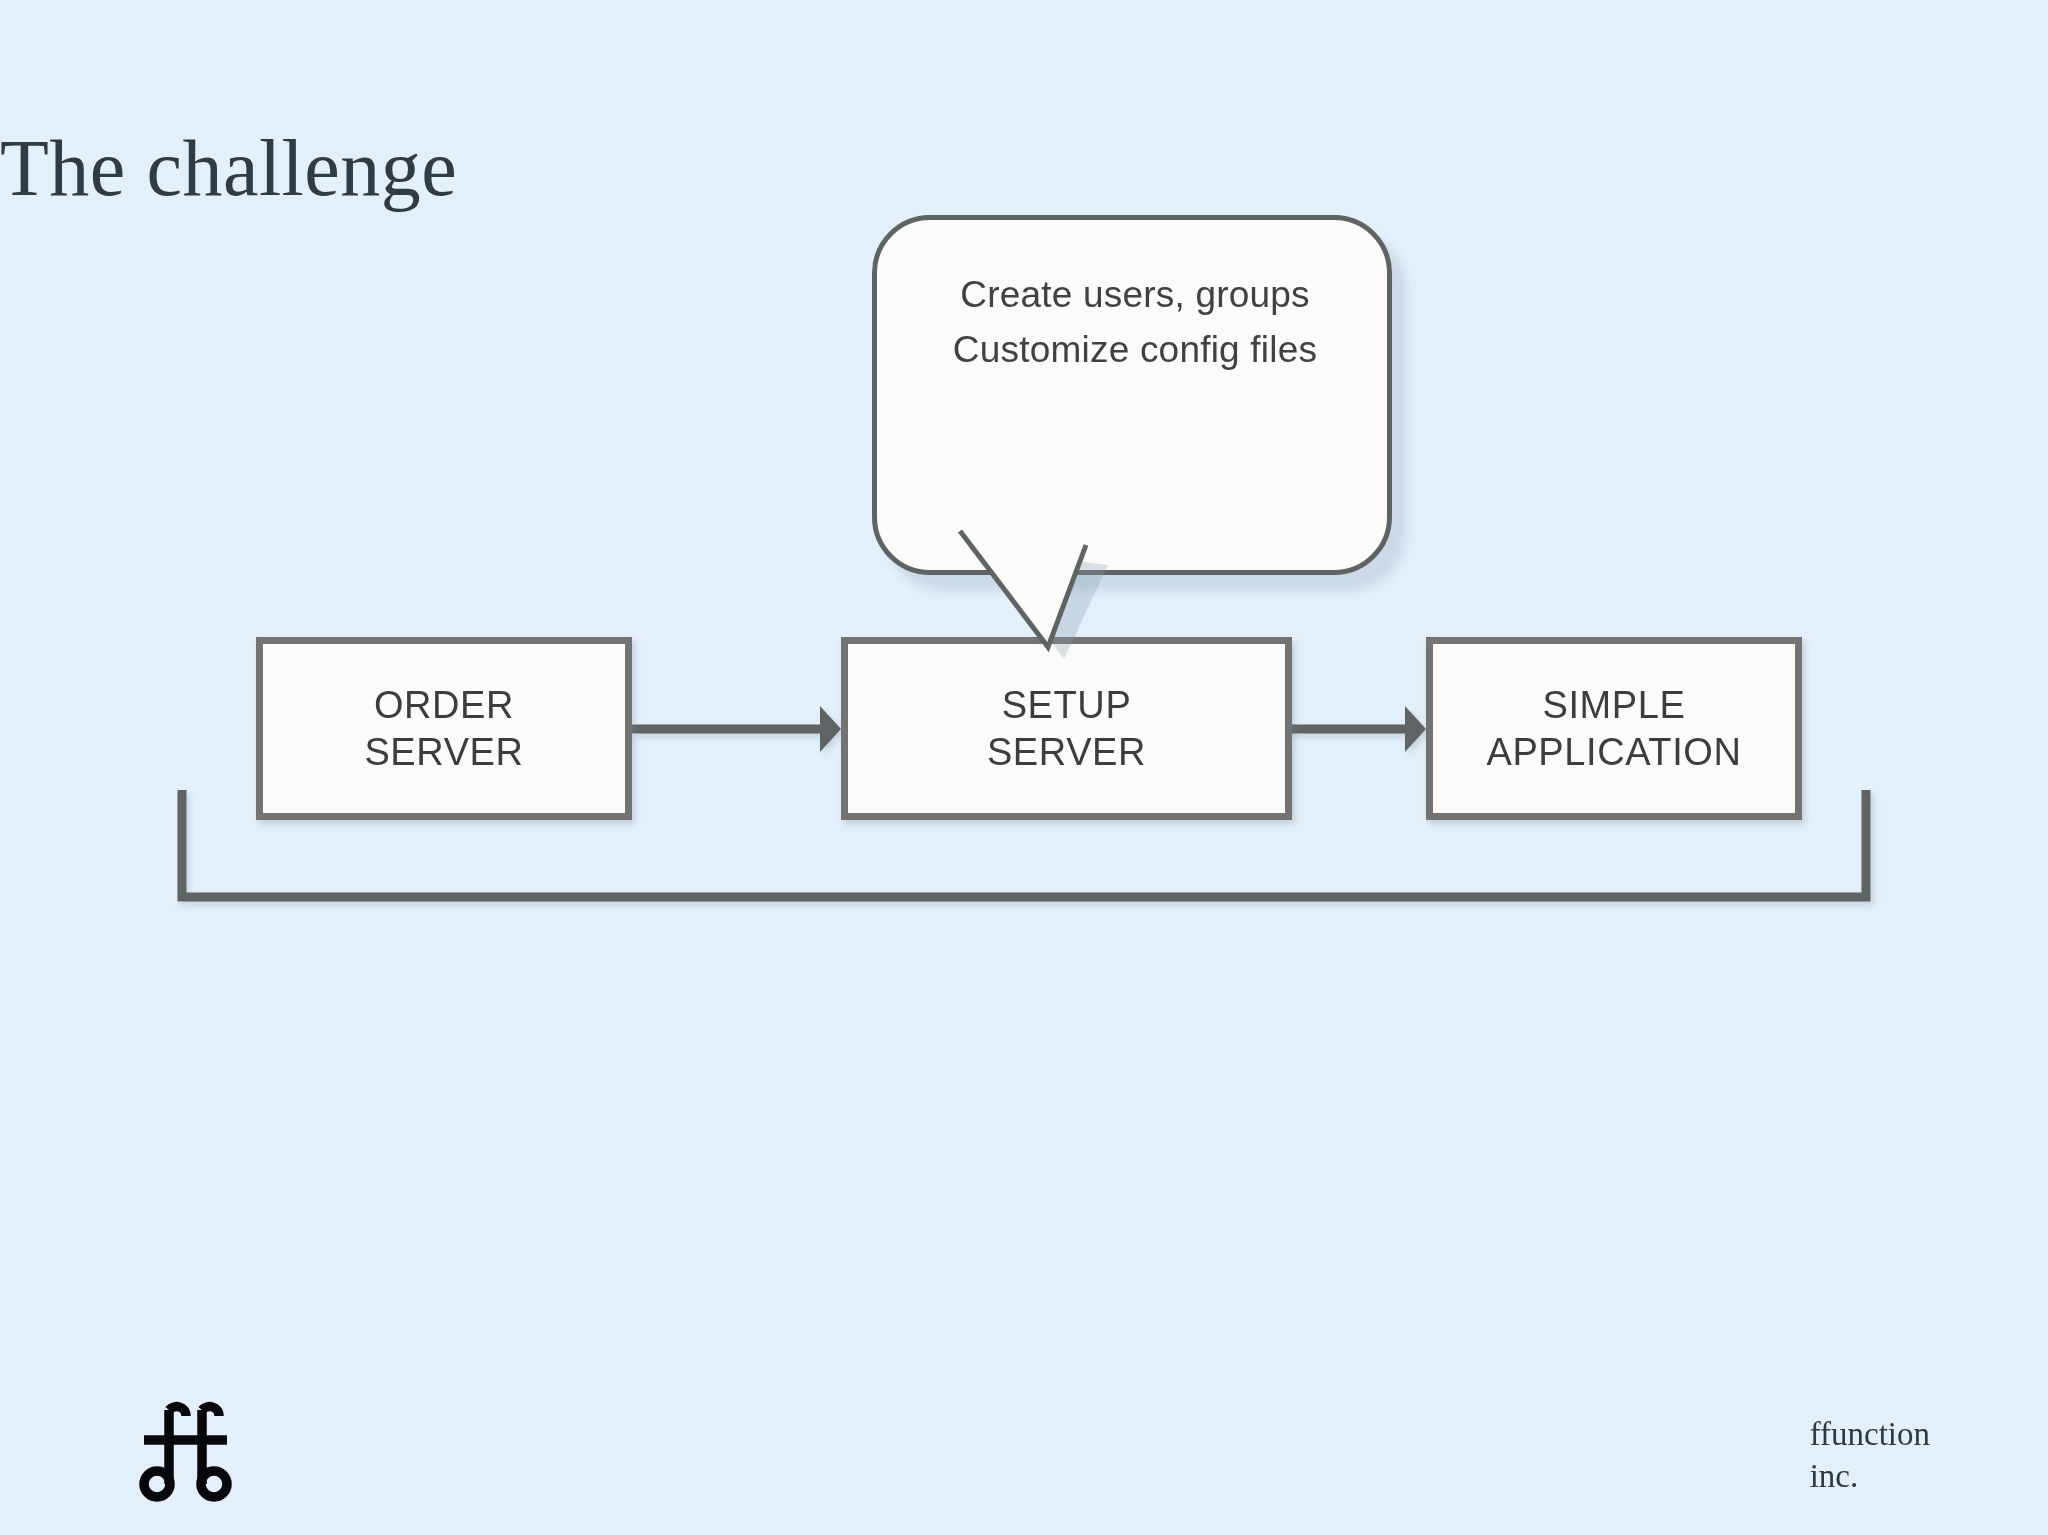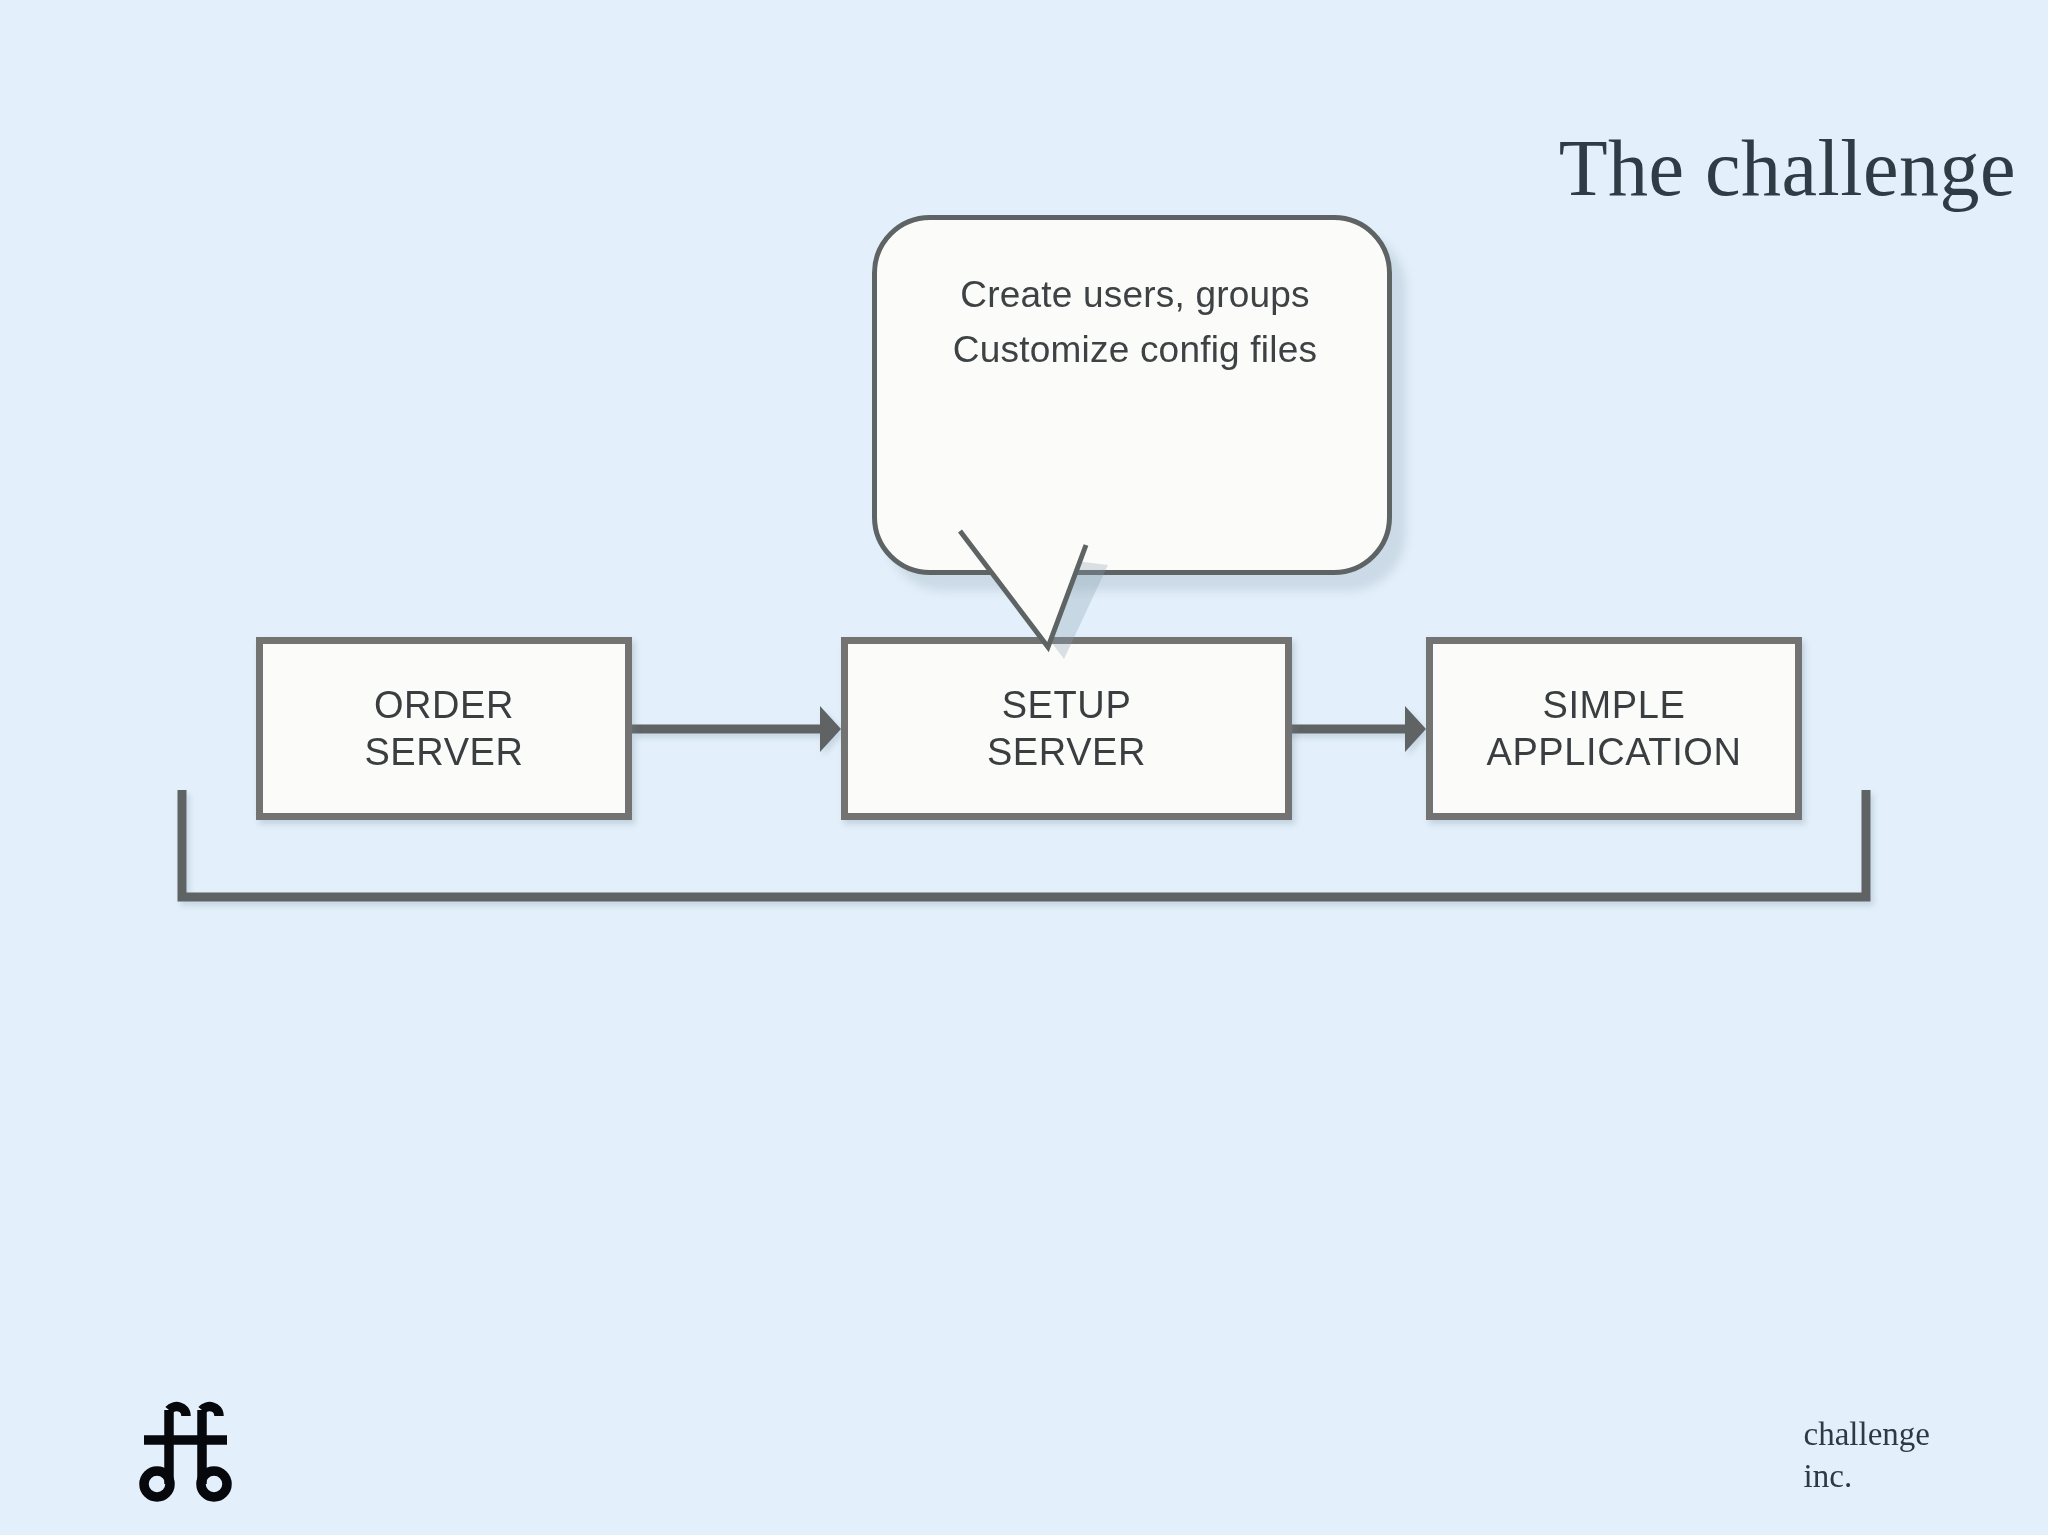--- a/index.html
+++ b/index.html
@@ -10,21 +10,21 @@
     font-family:"Liberation Sans", sans-serif;
     position:relative;
   }
   #slide { position:absolute; inset:0; }
 
   
   .title {
     position:absolute;
     left:0; top:128px;
     width:2016px;
-    text-align:right;
+    text-align:left;
     font-family:"Liberation Serif", serif;
     font-size:80px;
     line-height:1;
     color:#303c45;
     letter-spacing:0.5px;
     z-index:1;
   }
 
   
   .bubble-wrap {
@@ -219,17 +219,17 @@
       <path d="M 89 16 C 89 6, 77 4, 72 10"></path>
       <path d="M 72 10 L 72 76"></path>
       <circle cx="84" cy="84" r="13"></circle>
       <path d="M 72 76 L 72 84"></path>
 
       <path d="M 14 40 L 97 40"></path>
     </g>
   </svg>
 
   <div class="footer-text">
-    <div>challenge</div>
+    <div>ffunction</div>
     <div>inc.</div>
   </div>
 
 </div>
 
 </body></html>

